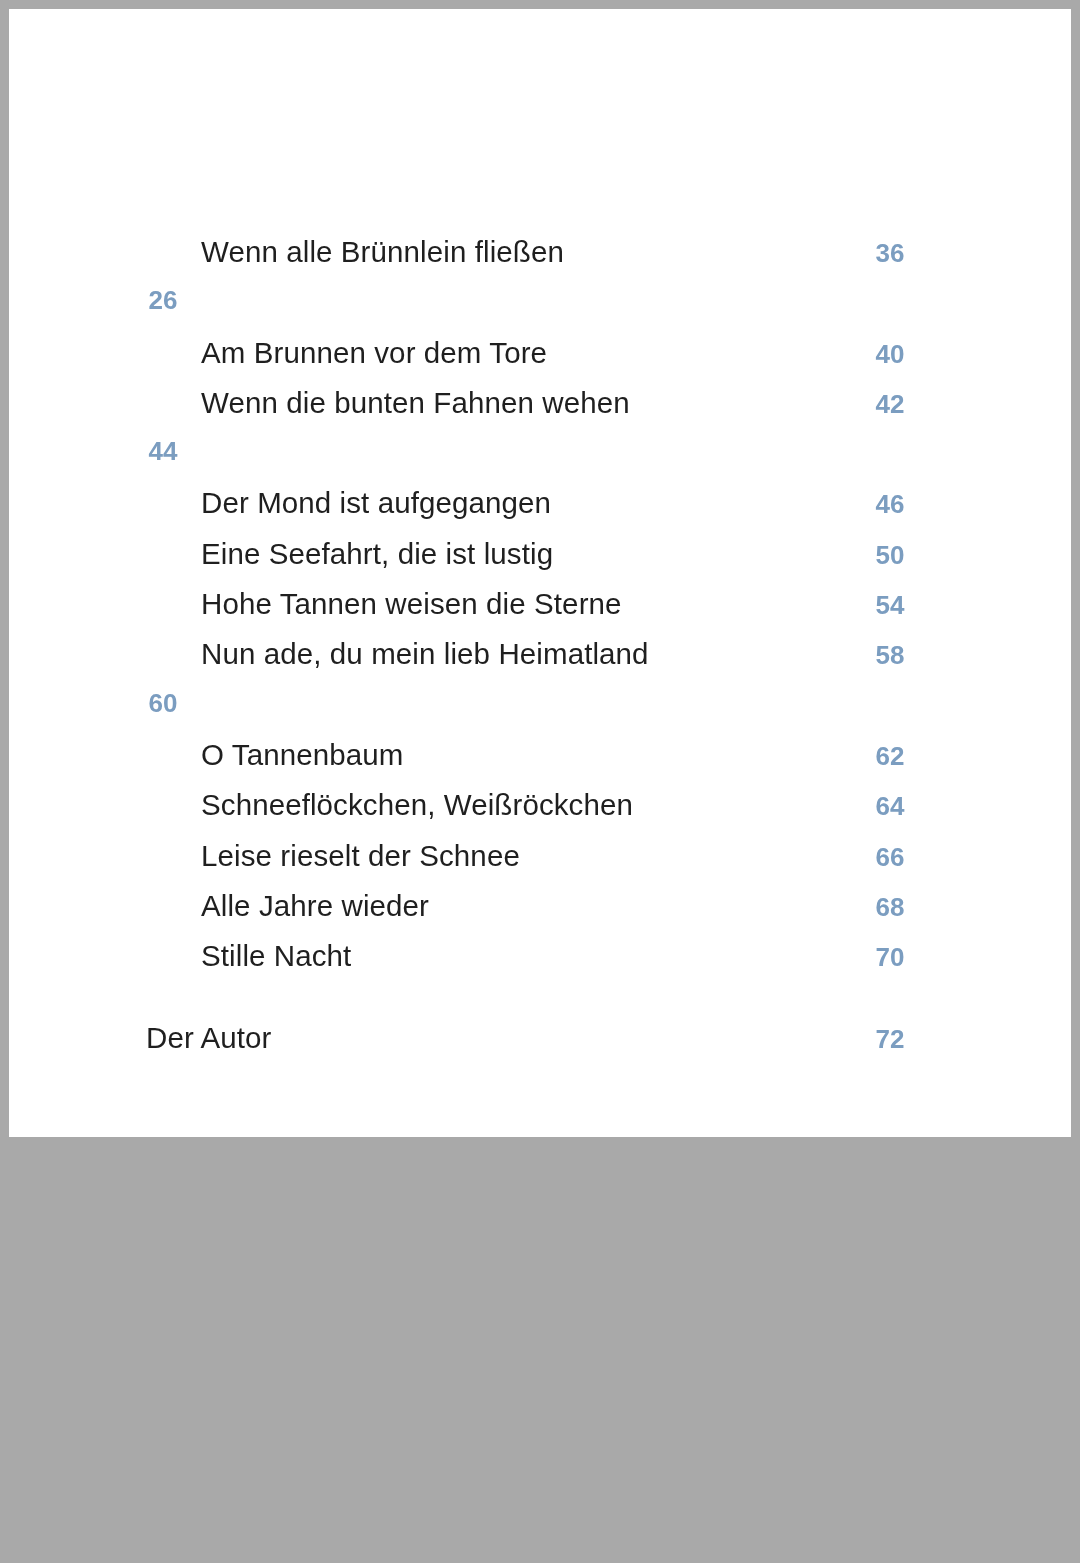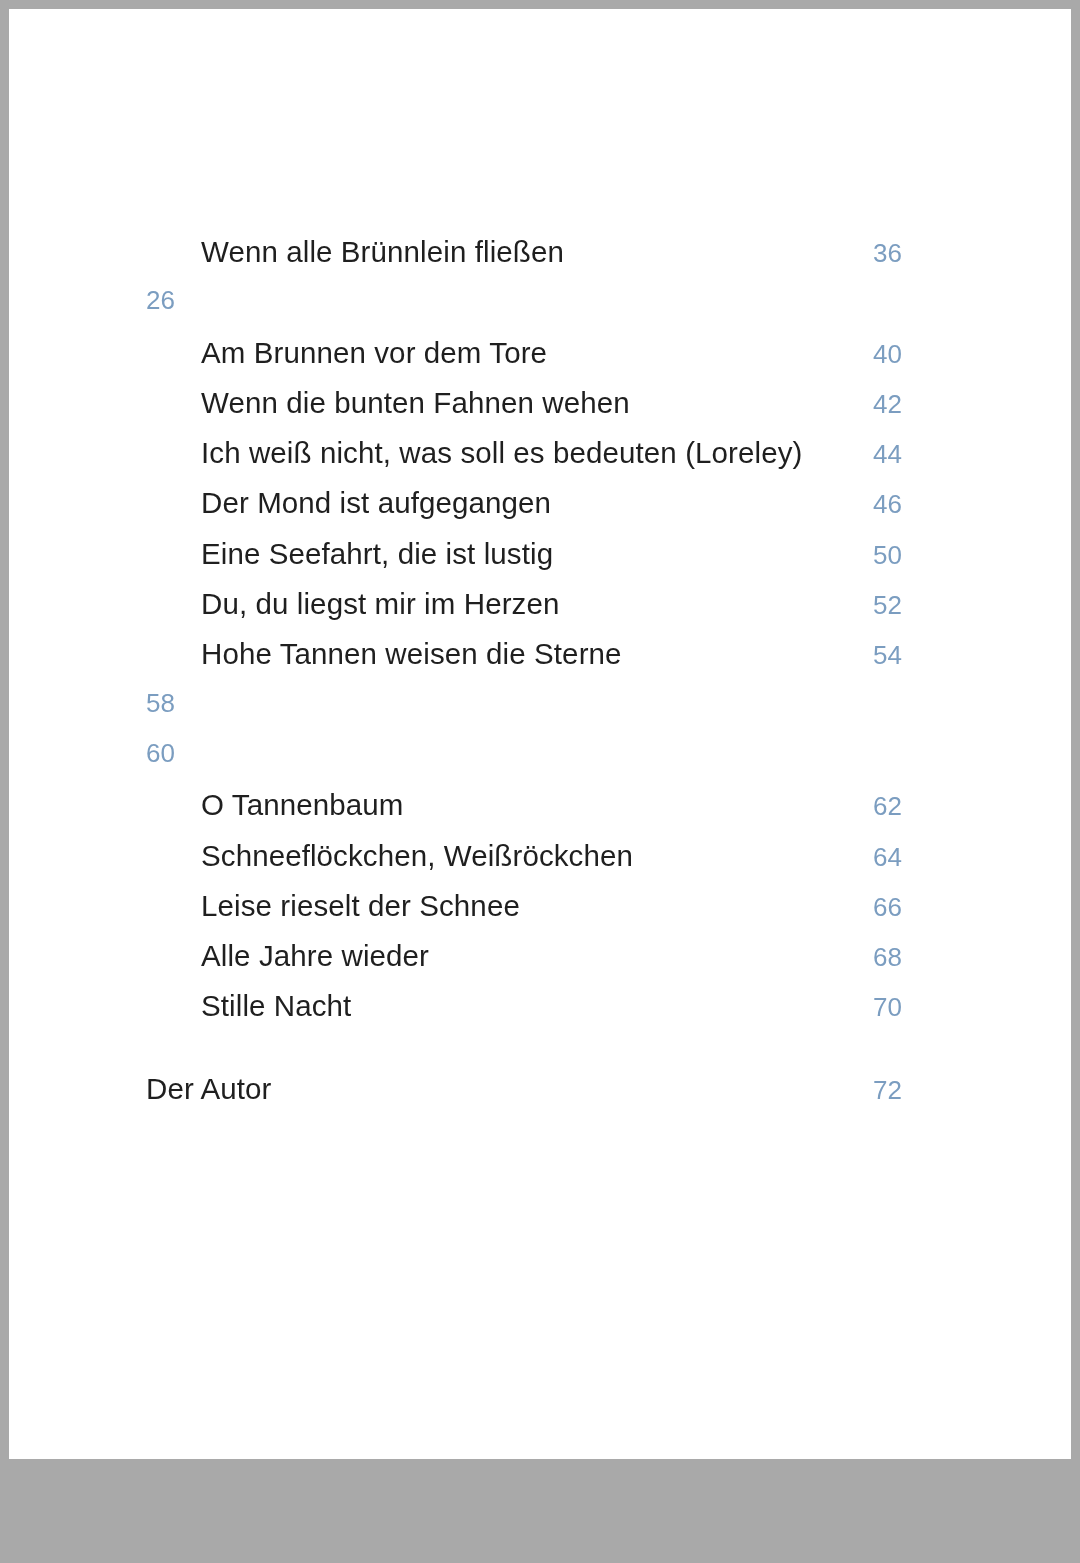--- a/index.html
+++ b/index.html
@@ -13,21 +13,21 @@
     background: #a9a9a9;
     font-family: "Liberation Sans", sans-serif;
     overflow: hidden;
   }
 
   .page-sheet {
     position: absolute;
     left: 9px;
     top: 9px;
     width: 1062px;
-    height: 1450px;
+    height: 1128px;
     background: #ffffff;
     box-sizing: border-box;
   }
 
   .toc {
     position: absolute;
     left: 0;
     top: 0;
     width: 100%;
   }
@@ -51,24 +51,24 @@
     font-size: 29.5px;
     font-weight: 400;
     color: #1f1f1f;
     letter-spacing: 0.1px;
     white-space: nowrap;
     line-height: 1;
   }
 
   .toc-row .entry-page {
     font-size: 26px;
-    font-weight: 400;
+    font-weight: 700;
     color: #7b9dc0;
     line-height: 1;
-    text-align: left;
+    text-align: center;
     min-width: 34px;
     flex: 0 0 auto;
   }
 
   
   .toc-row.level-song .entry-title {
     padding-left: 55px;
   }
 
   
@@ -94,40 +94,36 @@
         </div>
         <div class="toc-row level-song">
           <span class="entry-title">Am Brunnen vor dem Tore</span>
           <span class="entry-page">40</span>
         </div>
         <div class="toc-row level-song">
           <span class="entry-title">Wenn die bunten Fahnen wehen</span>
           <span class="entry-page">42</span>
         </div>
         <div class="toc-row level-song">
-          <span class="entry-title">Ich weiß nicht, was soll es bedeuten (Loreley)</span>
           <span class="entry-page">44</span>
         </div>
         <div class="toc-row level-song">
           <span class="entry-title">Der Mond ist aufgegangen</span>
           <span class="entry-page">46</span>
         </div>
         <div class="toc-row level-song">
           <span class="entry-title">Eine Seefahrt, die ist lustig</span>
           <span class="entry-page">50</span>
         </div>
         <div class="toc-row level-song">
-          <span class="entry-title">Du, du liegst mir im Herzen</span>
-          <span class="entry-page">52</span>
-        </div>
-        <div class="toc-row level-song">
           <span class="entry-title">Hohe Tannen weisen die Sterne</span>
           <span class="entry-page">54</span>
         </div>
         <div class="toc-row level-song">
+          <span class="entry-title">Nun ade, du mein lieb Heimatland</span>
           <span class="entry-page">58</span>
         </div>
         <div class="toc-row level-song">
           <span class="entry-page">60</span>
         </div>
         <div class="toc-row level-song">
           <span class="entry-title">O Tannenbaum</span>
           <span class="entry-page">62</span>
         </div>
         <div class="toc-row level-song">

